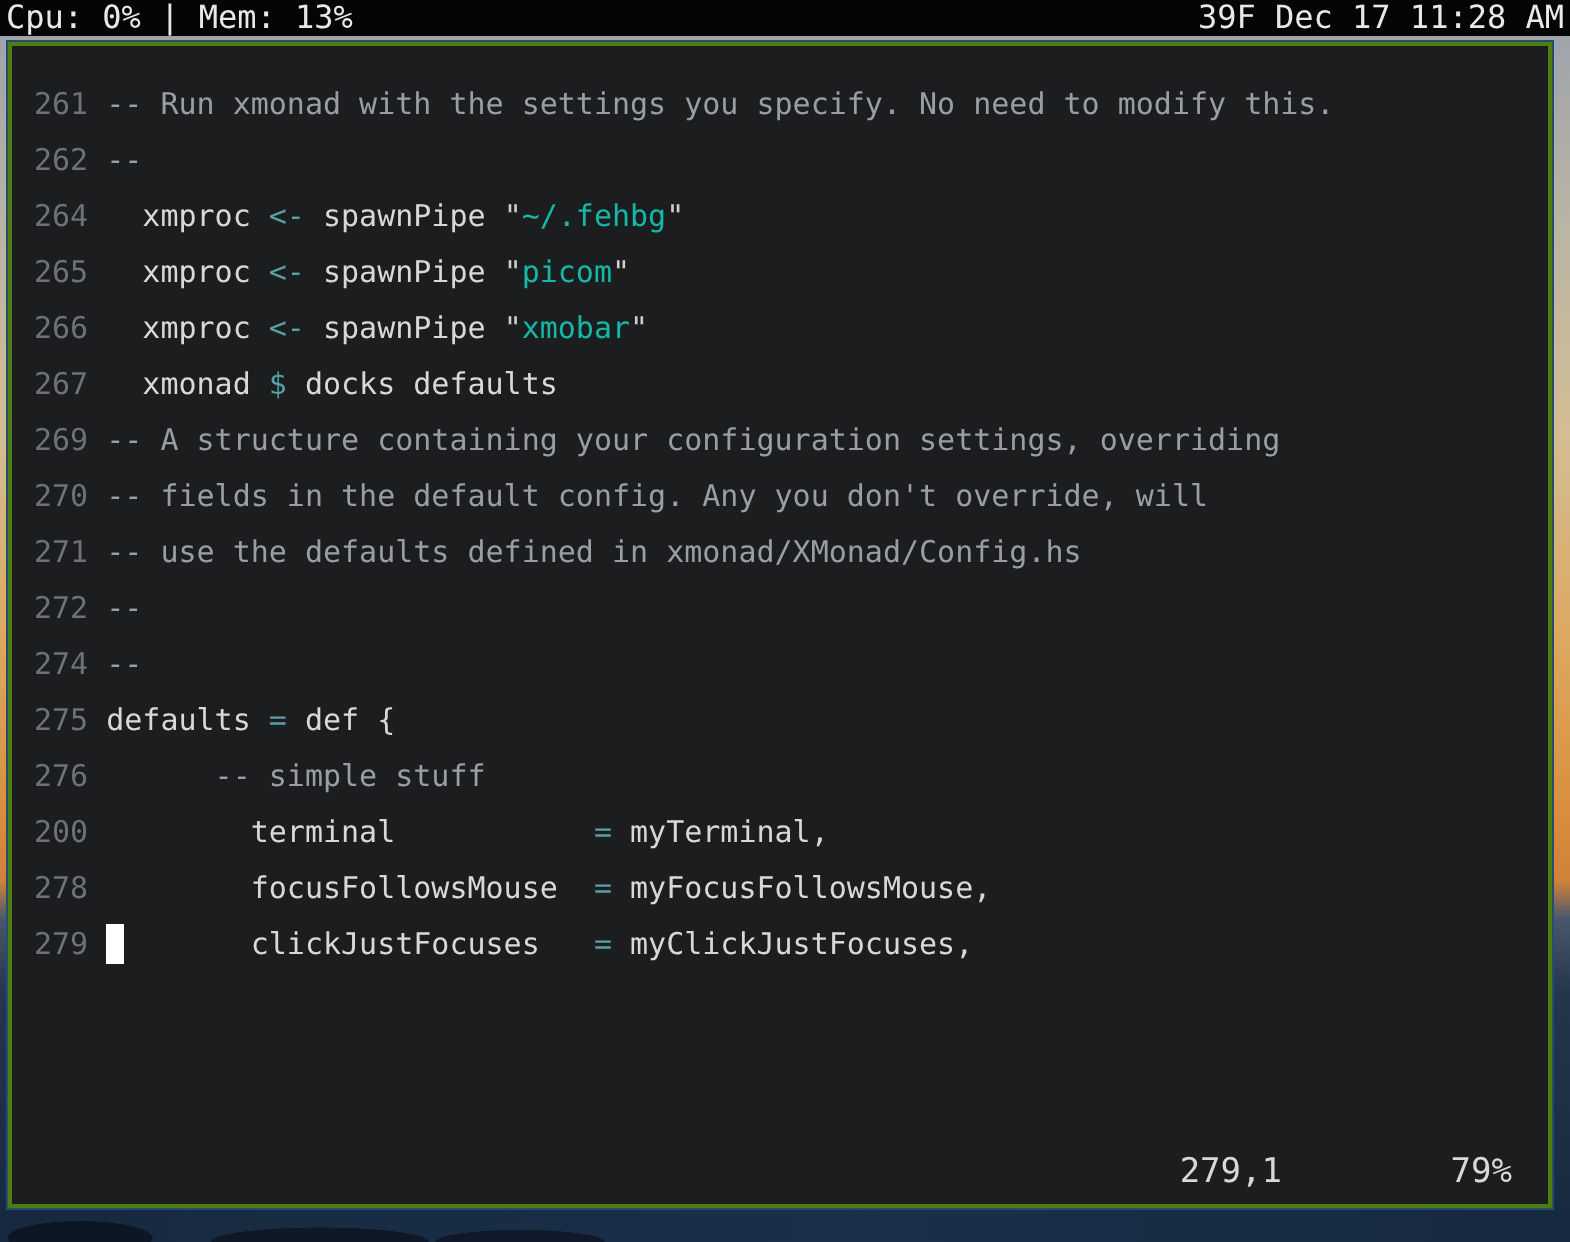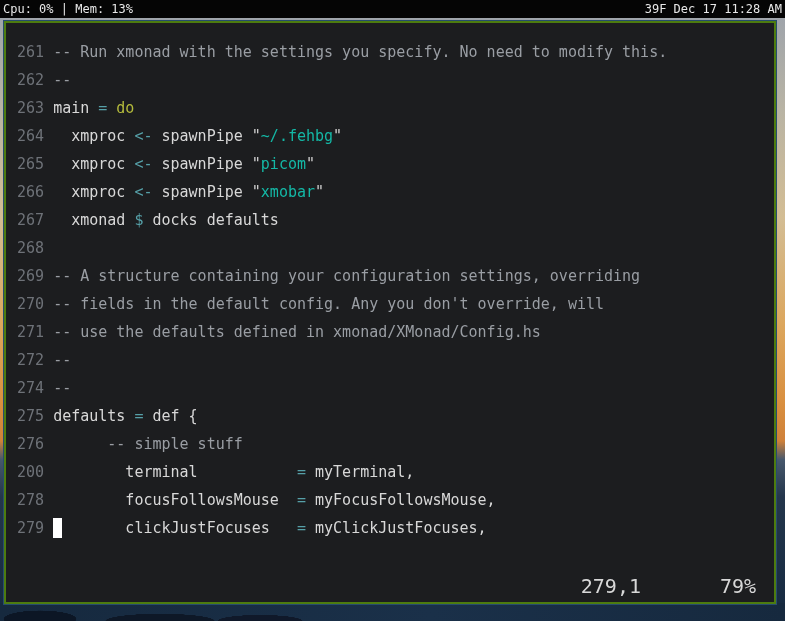--- a/index.html
+++ b/index.html
@@ -20,21 +20,21 @@
       radial-gradient(ellipse 60px 14px at 40px 16px, #0c1625 60%, transparent 61%),
       radial-gradient(ellipse 90px 12px at 160px 18px, #0e1827 60%, transparent 61%),
       radial-gradient(ellipse 70px 10px at 260px 18px, #10192a 60%, transparent 61%),
       linear-gradient(to right, #16293e 0%, #1a3049 55%, #16293e 100%);
   }
 
   
   .topbar {
     position:absolute; top:0; left:0; width:785px; height:18px;
     background:#050505; color:#e8e8e8;
-    font-size:12px; line-height:18px;
+    font-size:16px; line-height:18px;
     display:flex; justify-content:space-between;
     padding:0 3px;
   }
 
   
   .term-window {
     position:absolute; left:4px; top:21px; width:772px; height:583px;
     border:2px solid #4d7c0f;
     background:#1c1d1f;
     box-shadow:0 0 0 1px #274c6e;
@@ -54,46 +54,44 @@
   .seg-keyword { color:#b4bb3c; }
   .seg-string  { color:#14b8a6; }
   .seg-quote   { color:#cfcfcf; }
   .cursor {
     position:absolute; left:calc(11px + 4ch - 11px + 36px); 
     left:36px; top:4px; width:9px; height:20px;
     background:#ffffff;
   }
   .ruler-row {
     position:absolute; left:0; right:0; top:549px; height:28px;
-    line-height:28px; font-size:20px; color:#d8d8d8;
+    line-height:28px; font-size:17px; color:#d8d8d8;
   }
   .ruler-pos { position:absolute; right:133px; }
   .ruler-pct { position:absolute; right:18px;margin-left:40px; }
 </style>
 </head>
 <body>
 
 <div class="wallpaper-bottom"></div>
 
 <div class="topbar">
   <span>Cpu: 0% | Mem: 13%</span>
   <span>39F Dec 17 11:28 AM</span>
 </div>
 
 <div class="term-window">
   <div class="term-inner">
     <div id="code-area">
         <div class="row"><span class="ln">261 </span><span class="seg-comment">-- Run xmonad with the settings you specify. No need to modify this.</span></div>
         <div class="row"><span class="ln">262 </span><span class="seg-comment">--</span></div>
-        <div class="row"><span class="ln">263 </span><span class="seg-plain">main </span><span class="seg-op">=</span><span class="seg-plain"> </span><span class="seg-keyword">do</span></div>
         <div class="row"><span class="ln">264 </span><span class="seg-plain">  xmproc </span><span class="seg-op">&lt;-</span><span class="seg-plain"> spawnPipe </span><span class="seg-quote">"</span><span class="seg-string">~/.fehbg</span><span class="seg-quote">"</span></div>
         <div class="row"><span class="ln">265 </span><span class="seg-plain">  xmproc </span><span class="seg-op">&lt;-</span><span class="seg-plain"> spawnPipe </span><span class="seg-quote">"</span><span class="seg-string">picom</span><span class="seg-quote">"</span></div>
         <div class="row"><span class="ln">266 </span><span class="seg-plain">  xmproc </span><span class="seg-op">&lt;-</span><span class="seg-plain"> spawnPipe </span><span class="seg-quote">"</span><span class="seg-string">xmobar</span><span class="seg-quote">"</span></div>
         <div class="row"><span class="ln">267 </span><span class="seg-plain">  xmonad </span><span class="seg-op">$</span><span class="seg-plain"> docks defaults</span></div>
-        <div class="row"><span class="ln">268 </span></div>
         <div class="row"><span class="ln">269 </span><span class="seg-comment">-- A structure containing your configuration settings, overriding</span></div>
         <div class="row"><span class="ln">270 </span><span class="seg-comment">-- fields in the default config. Any you don't override, will</span></div>
         <div class="row"><span class="ln">271 </span><span class="seg-comment">-- use the defaults defined in xmonad/XMonad/Config.hs</span></div>
         <div class="row"><span class="ln">272 </span><span class="seg-comment">--</span></div>
         <div class="row"><span class="ln">274 </span><span class="seg-comment">--</span></div>
         <div class="row"><span class="ln">275 </span><span class="seg-plain">defaults </span><span class="seg-op">=</span><span class="seg-plain"> def {</span></div>
         <div class="row"><span class="ln">276 </span><span class="seg-comment">      -- simple stuff</span></div>
         <div class="row"><span class="ln">200 </span><span class="seg-plain">        terminal           </span><span class="seg-op">=</span><span class="seg-plain"> myTerminal,</span></div>
         <div class="row"><span class="ln">278 </span><span class="seg-plain">        focusFollowsMouse  </span><span class="seg-op">=</span><span class="seg-plain"> myFocusFollowsMouse,</span></div>
         <div class="row"><span class="ln">279 </span><span class="seg-plain">        clickJustFocuses   </span><span class="seg-op">=</span><span class="seg-plain"> myClickJustFocuses,</span><div class="cursor"></div></div>

